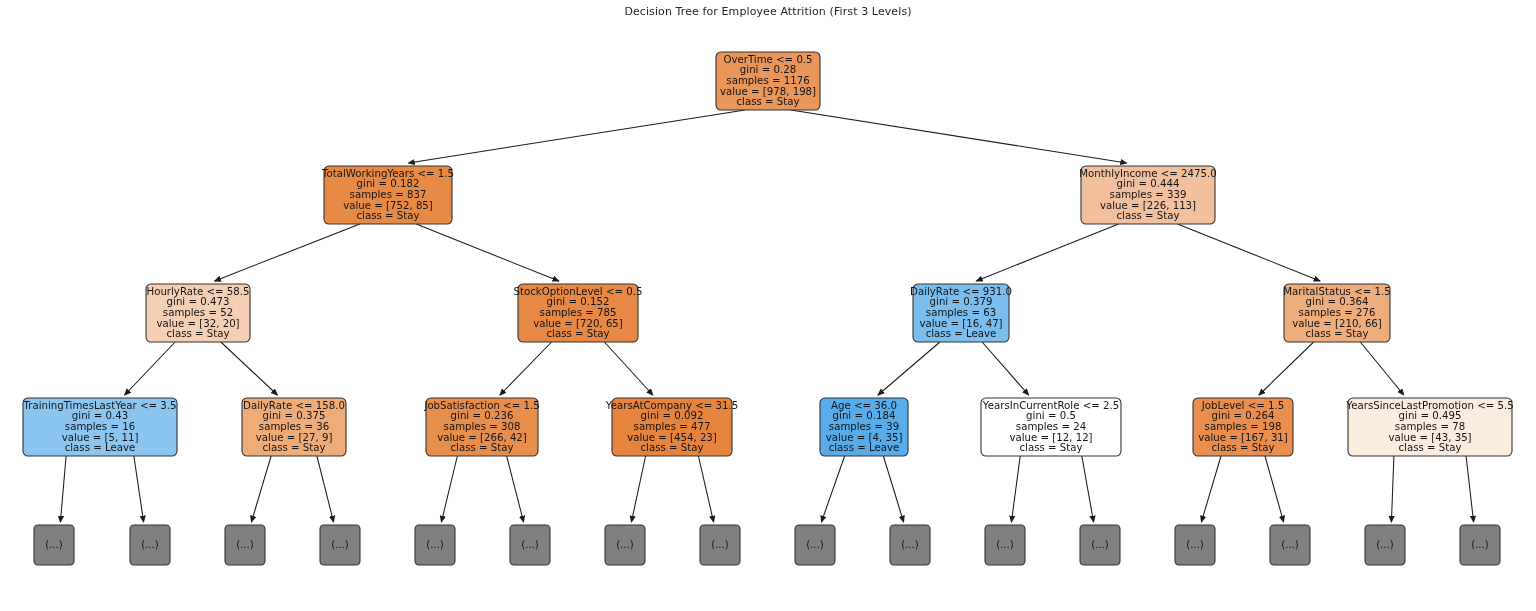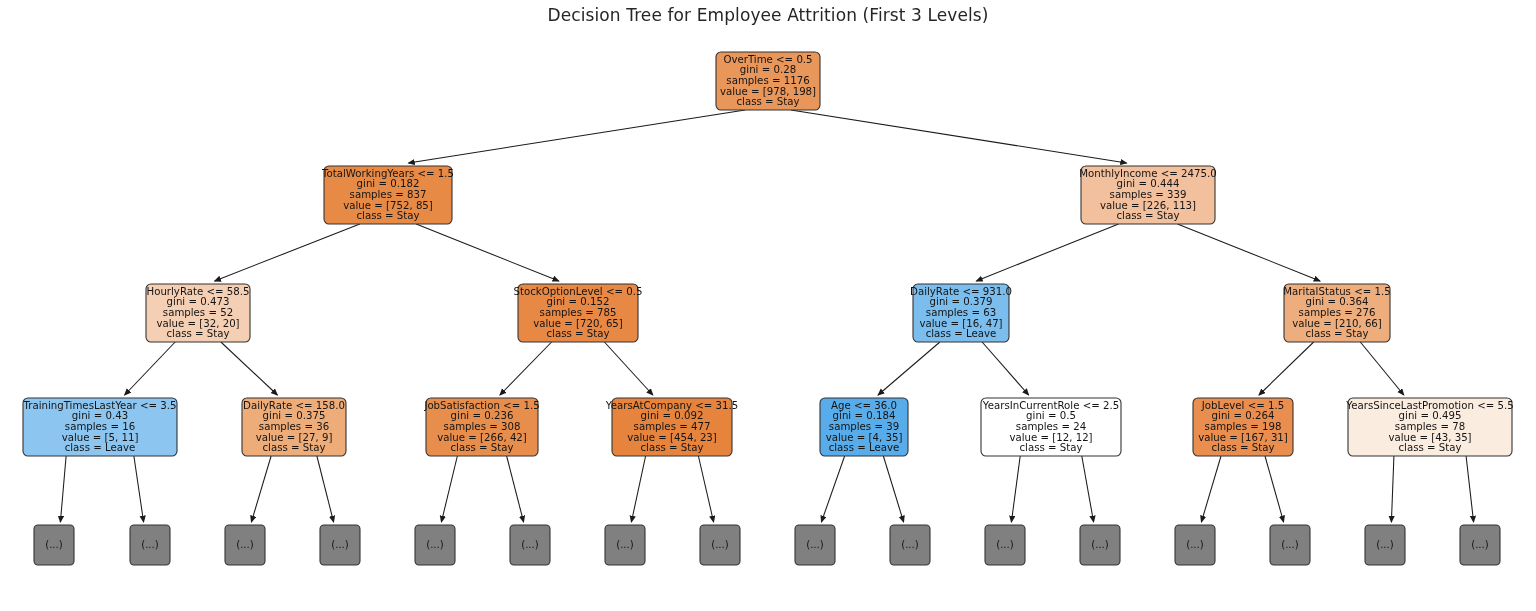--- a/index.html
+++ b/index.html
@@ -17,21 +17,21 @@
     position: relative;
     width: 1536px;
     height: 611px;
   }
   #tree-title {
     position: absolute;
     top: 5px;
     left: 0;
     width: 1536px;
     text-align: center;
-    font-size: 17px;
+    font-size: 11px;
     color: #262626;
     font-family: "DejaVu Sans", sans-serif;
     letter-spacing: 0.1px;
   }
   svg#tree-canvas {
     position: absolute;
     top: 0;
     left: 0;
   }
   .node-box {

